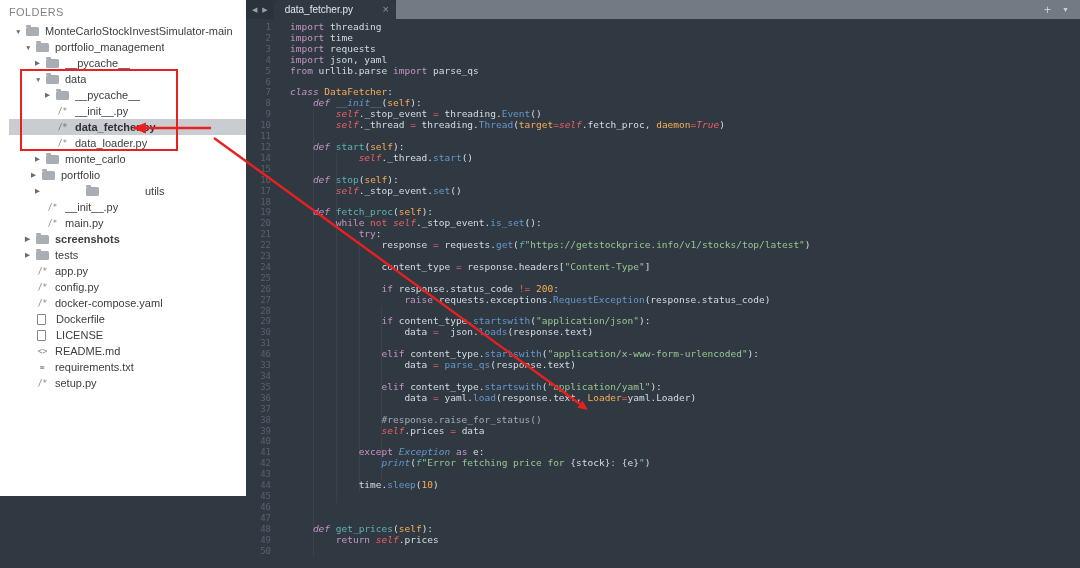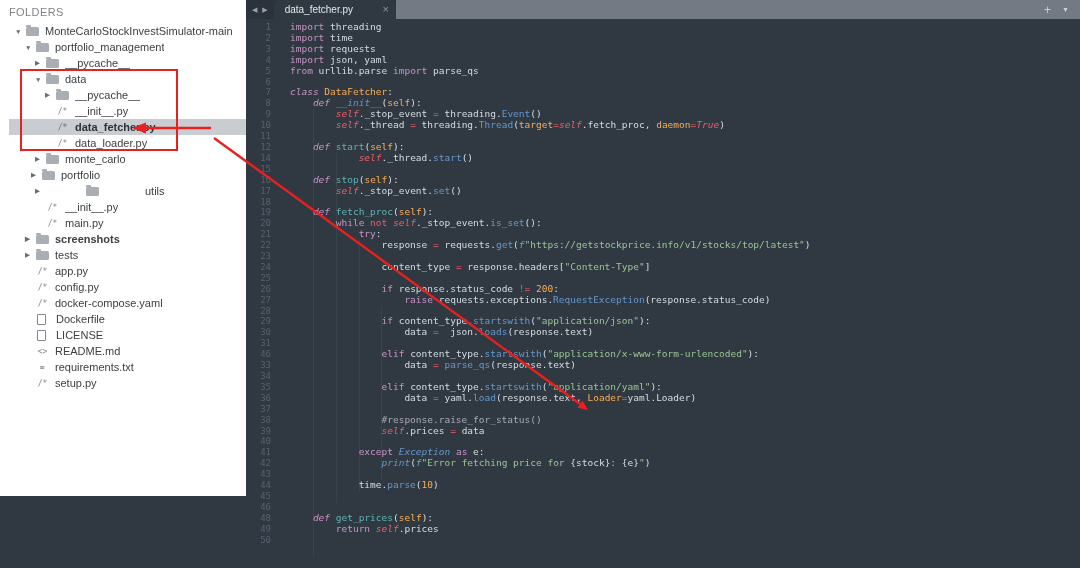--- a/index.html
+++ b/index.html
@@ -363,28 +363,32 @@
         <div class="cline">
           <span class="lnum">42</span>
           <span class="ltext"><span class="tk-t">                </span><span class="tk-bi">print</span><span class="tk-t">(</span><span class="tk-f">f</span><span class="tk-str">"Error fetching price for </span><span class="tk-t">{stock}</span><span class="tk-str">: </span><span class="tk-t">{e}</span><span class="tk-str">"</span><span class="tk-t">)</span></span>
         </div>
         <div class="cline">
           <span class="lnum">43</span>
           <span class="ltext"></span>
         </div>
         <div class="cline">
           <span class="lnum">44</span>
-          <span class="ltext"><span class="tk-t">            time.</span><span class="tk-call">parse</span><span class="tk-t">(</span><span class="tk-num">10</span><span class="tk-t">)</span></span>
+          <span class="ltext"><span class="tk-t">            time.</span><span class="tk-call">sleep</span><span class="tk-t">(</span><span class="tk-num">10</span><span class="tk-t">)</span></span>
         </div>
         <div class="cline">
           <span class="lnum">45</span>
           <span class="ltext"></span>
         </div>
         <div class="cline">
           <span class="lnum">46</span>
+          <span class="ltext"></span>
+        </div>
+        <div class="cline">
+          <span class="lnum">47</span>
           <span class="ltext"></span>
         </div>
         <div class="cline">
           <span class="lnum">48</span>
           <span class="ltext"><span class="tk-t">    </span><span class="tk-ki">def</span><span class="tk-t"> </span><span class="tk-fn">get_prices</span><span class="tk-t">(</span><span class="tk-par">self</span><span class="tk-t">):</span></span>
         </div>
         <div class="cline">
           <span class="lnum">49</span>
           <span class="ltext"><span class="tk-t">        </span><span class="tk-k">return</span><span class="tk-t"> </span><span class="tk-slf">self</span><span class="tk-t">.prices</span></span>
         </div>

